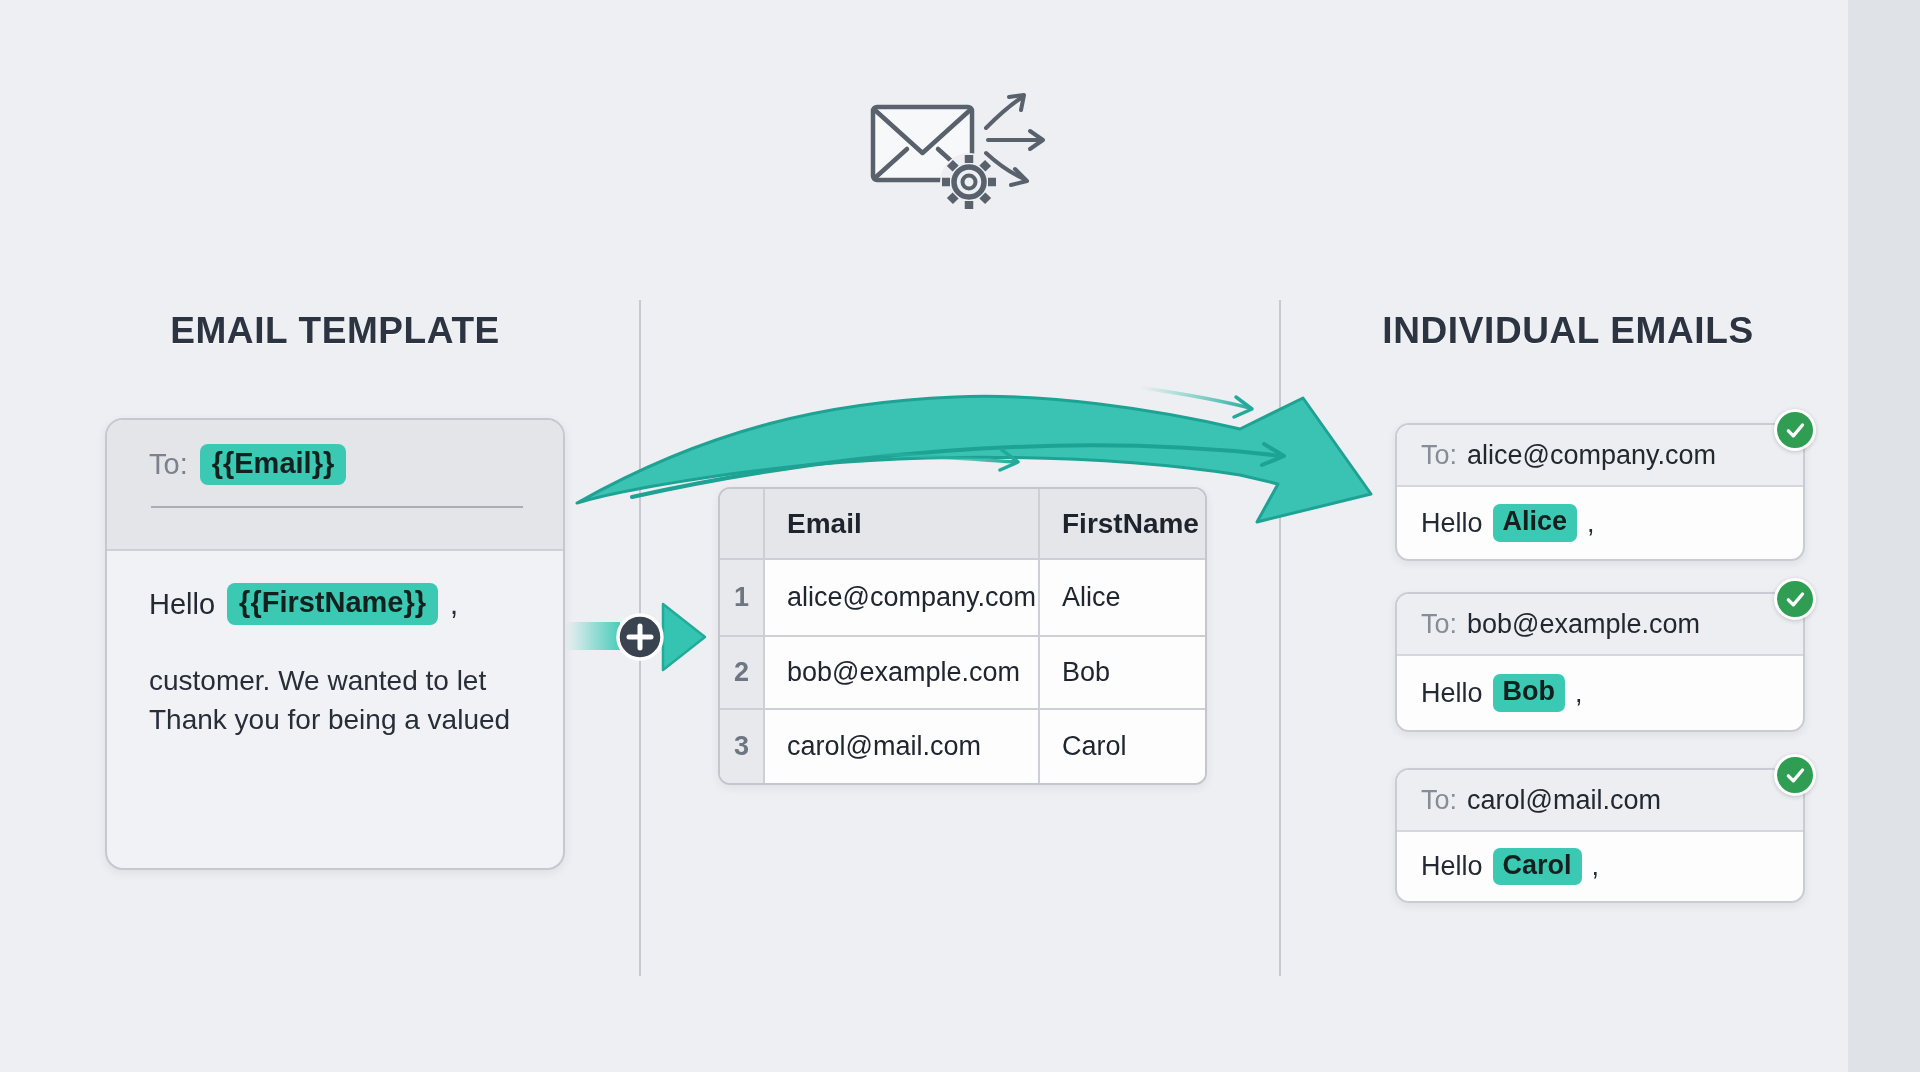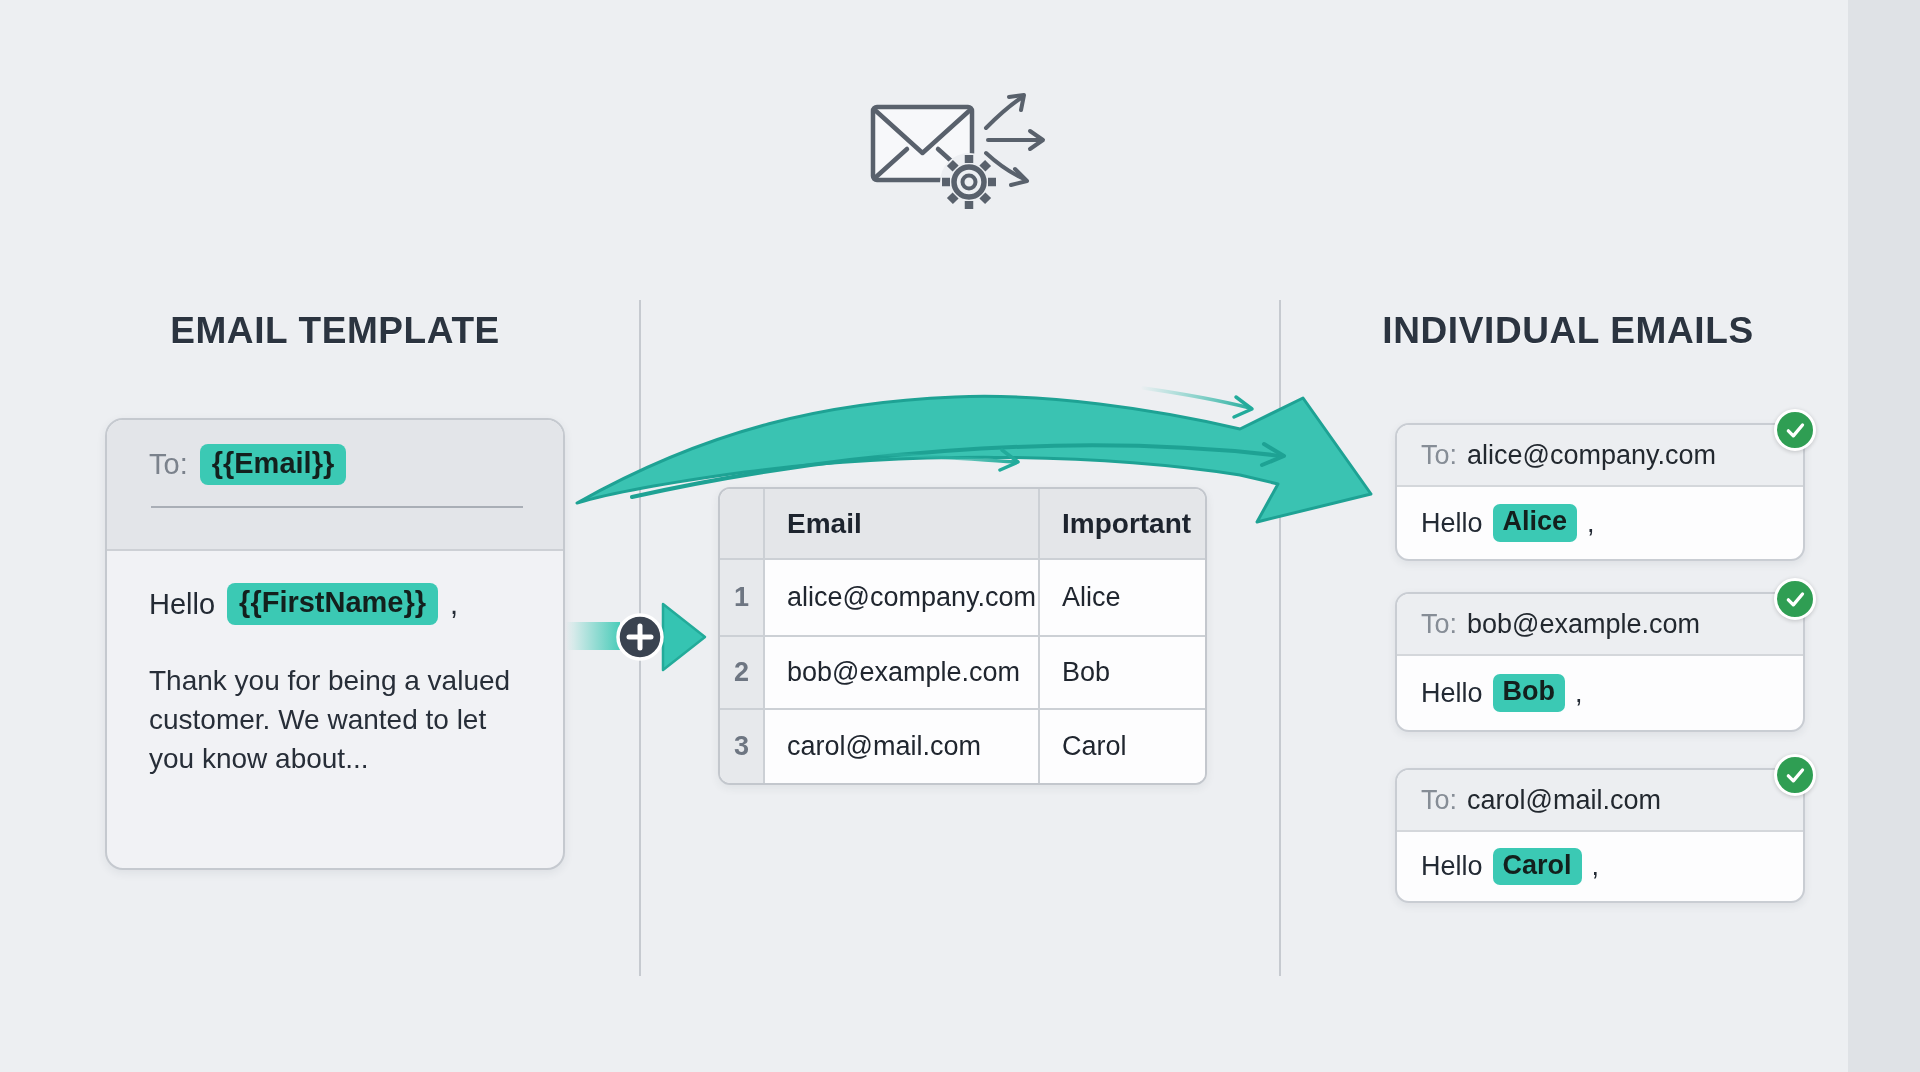--- a/index.html
+++ b/index.html
@@ -106,31 +106,30 @@
       </div>
       <div class="t-divider"></div>
     </div>
     <div class="template-body">
       <div class="greeting">
         <span>Hello</span>
         <span class="chip">{{FirstName}}</span>
         <span>,</span>
       </div>
       <div class="paragraph">
+        <div>customer. We wanted to let</div>
         <div>Thank you for being a valued</div>
-        <div>customer. We wanted to let</div>
-        <div>you know about...</div>
       </div>
     </div>
   </div>
 
   <div class="rtable">
     <div class="cell th"></div>
     <div class="cell th">Email</div>
-    <div class="cell th last-col">Important</div>
+    <div class="cell th last-col">FirstName</div>
 
     <div class="cell rownum">1</div>
     <div class="cell td">alice@company.com</div>
     <div class="cell td last-col">Alice</div>
 
     <div class="cell rownum">2</div>
     <div class="cell td">bob@example.com</div>
     <div class="cell td last-col">Bob</div>
 
     <div class="cell rownum last-row">3</div>

